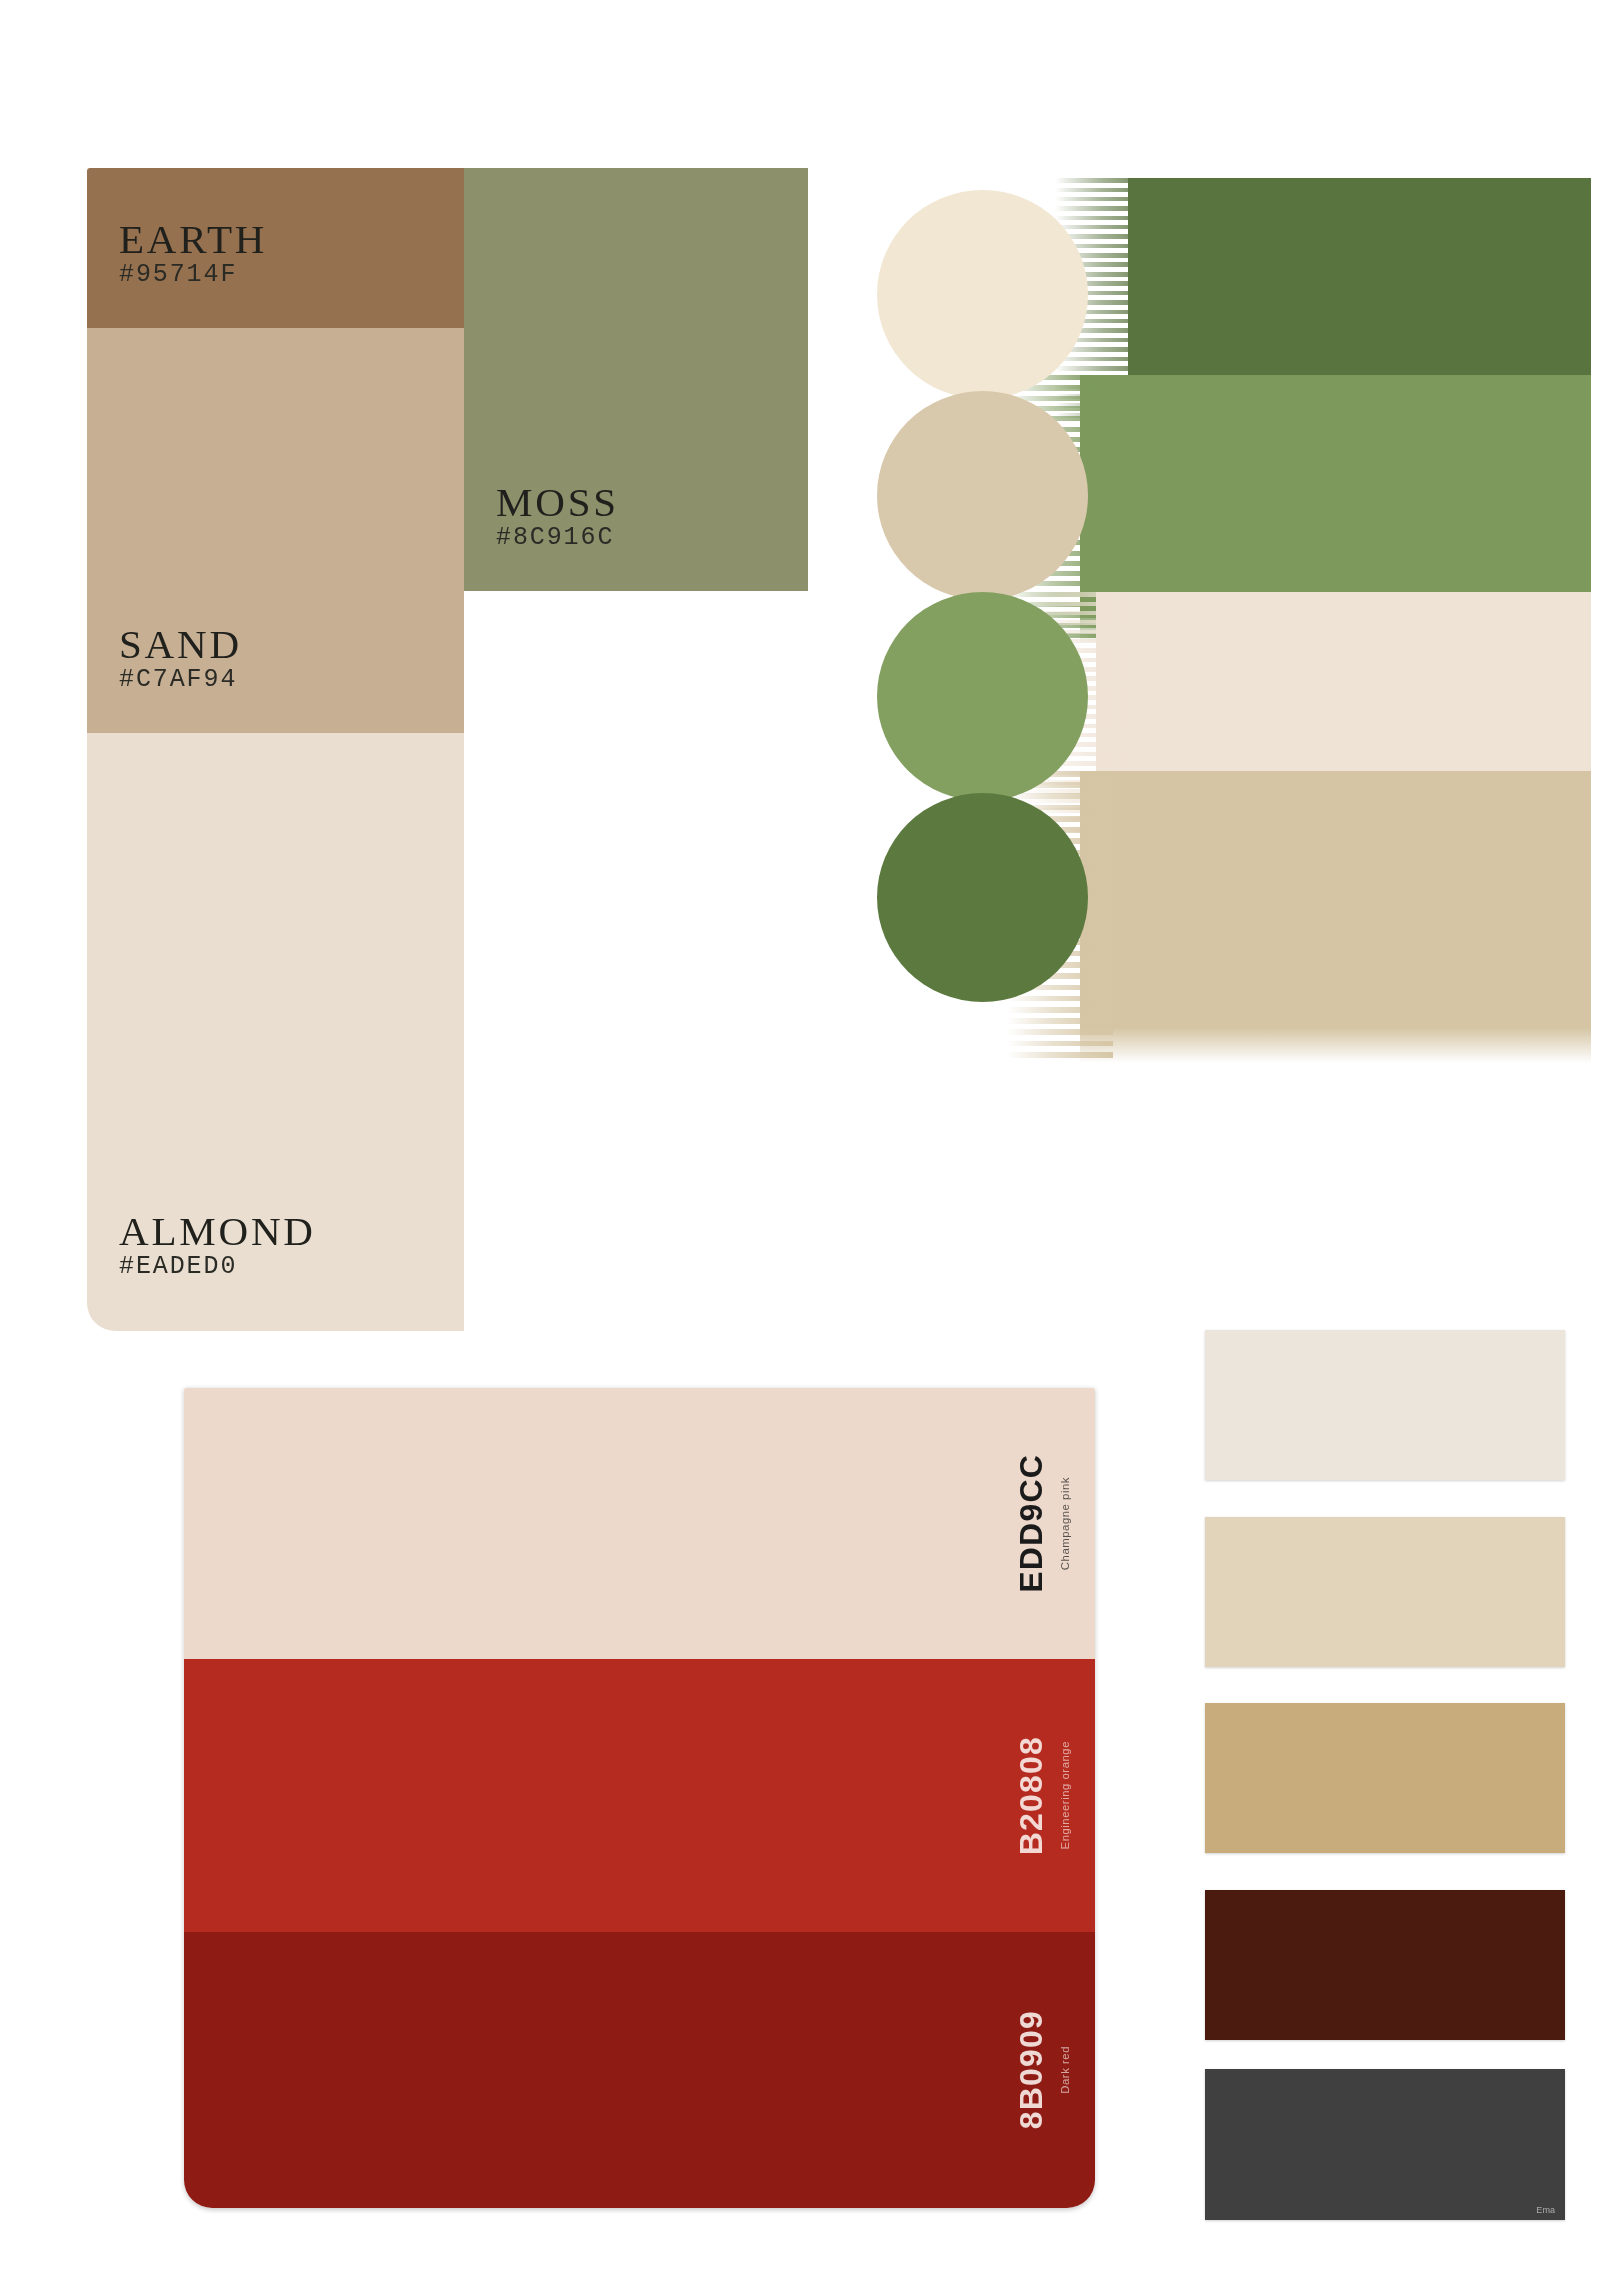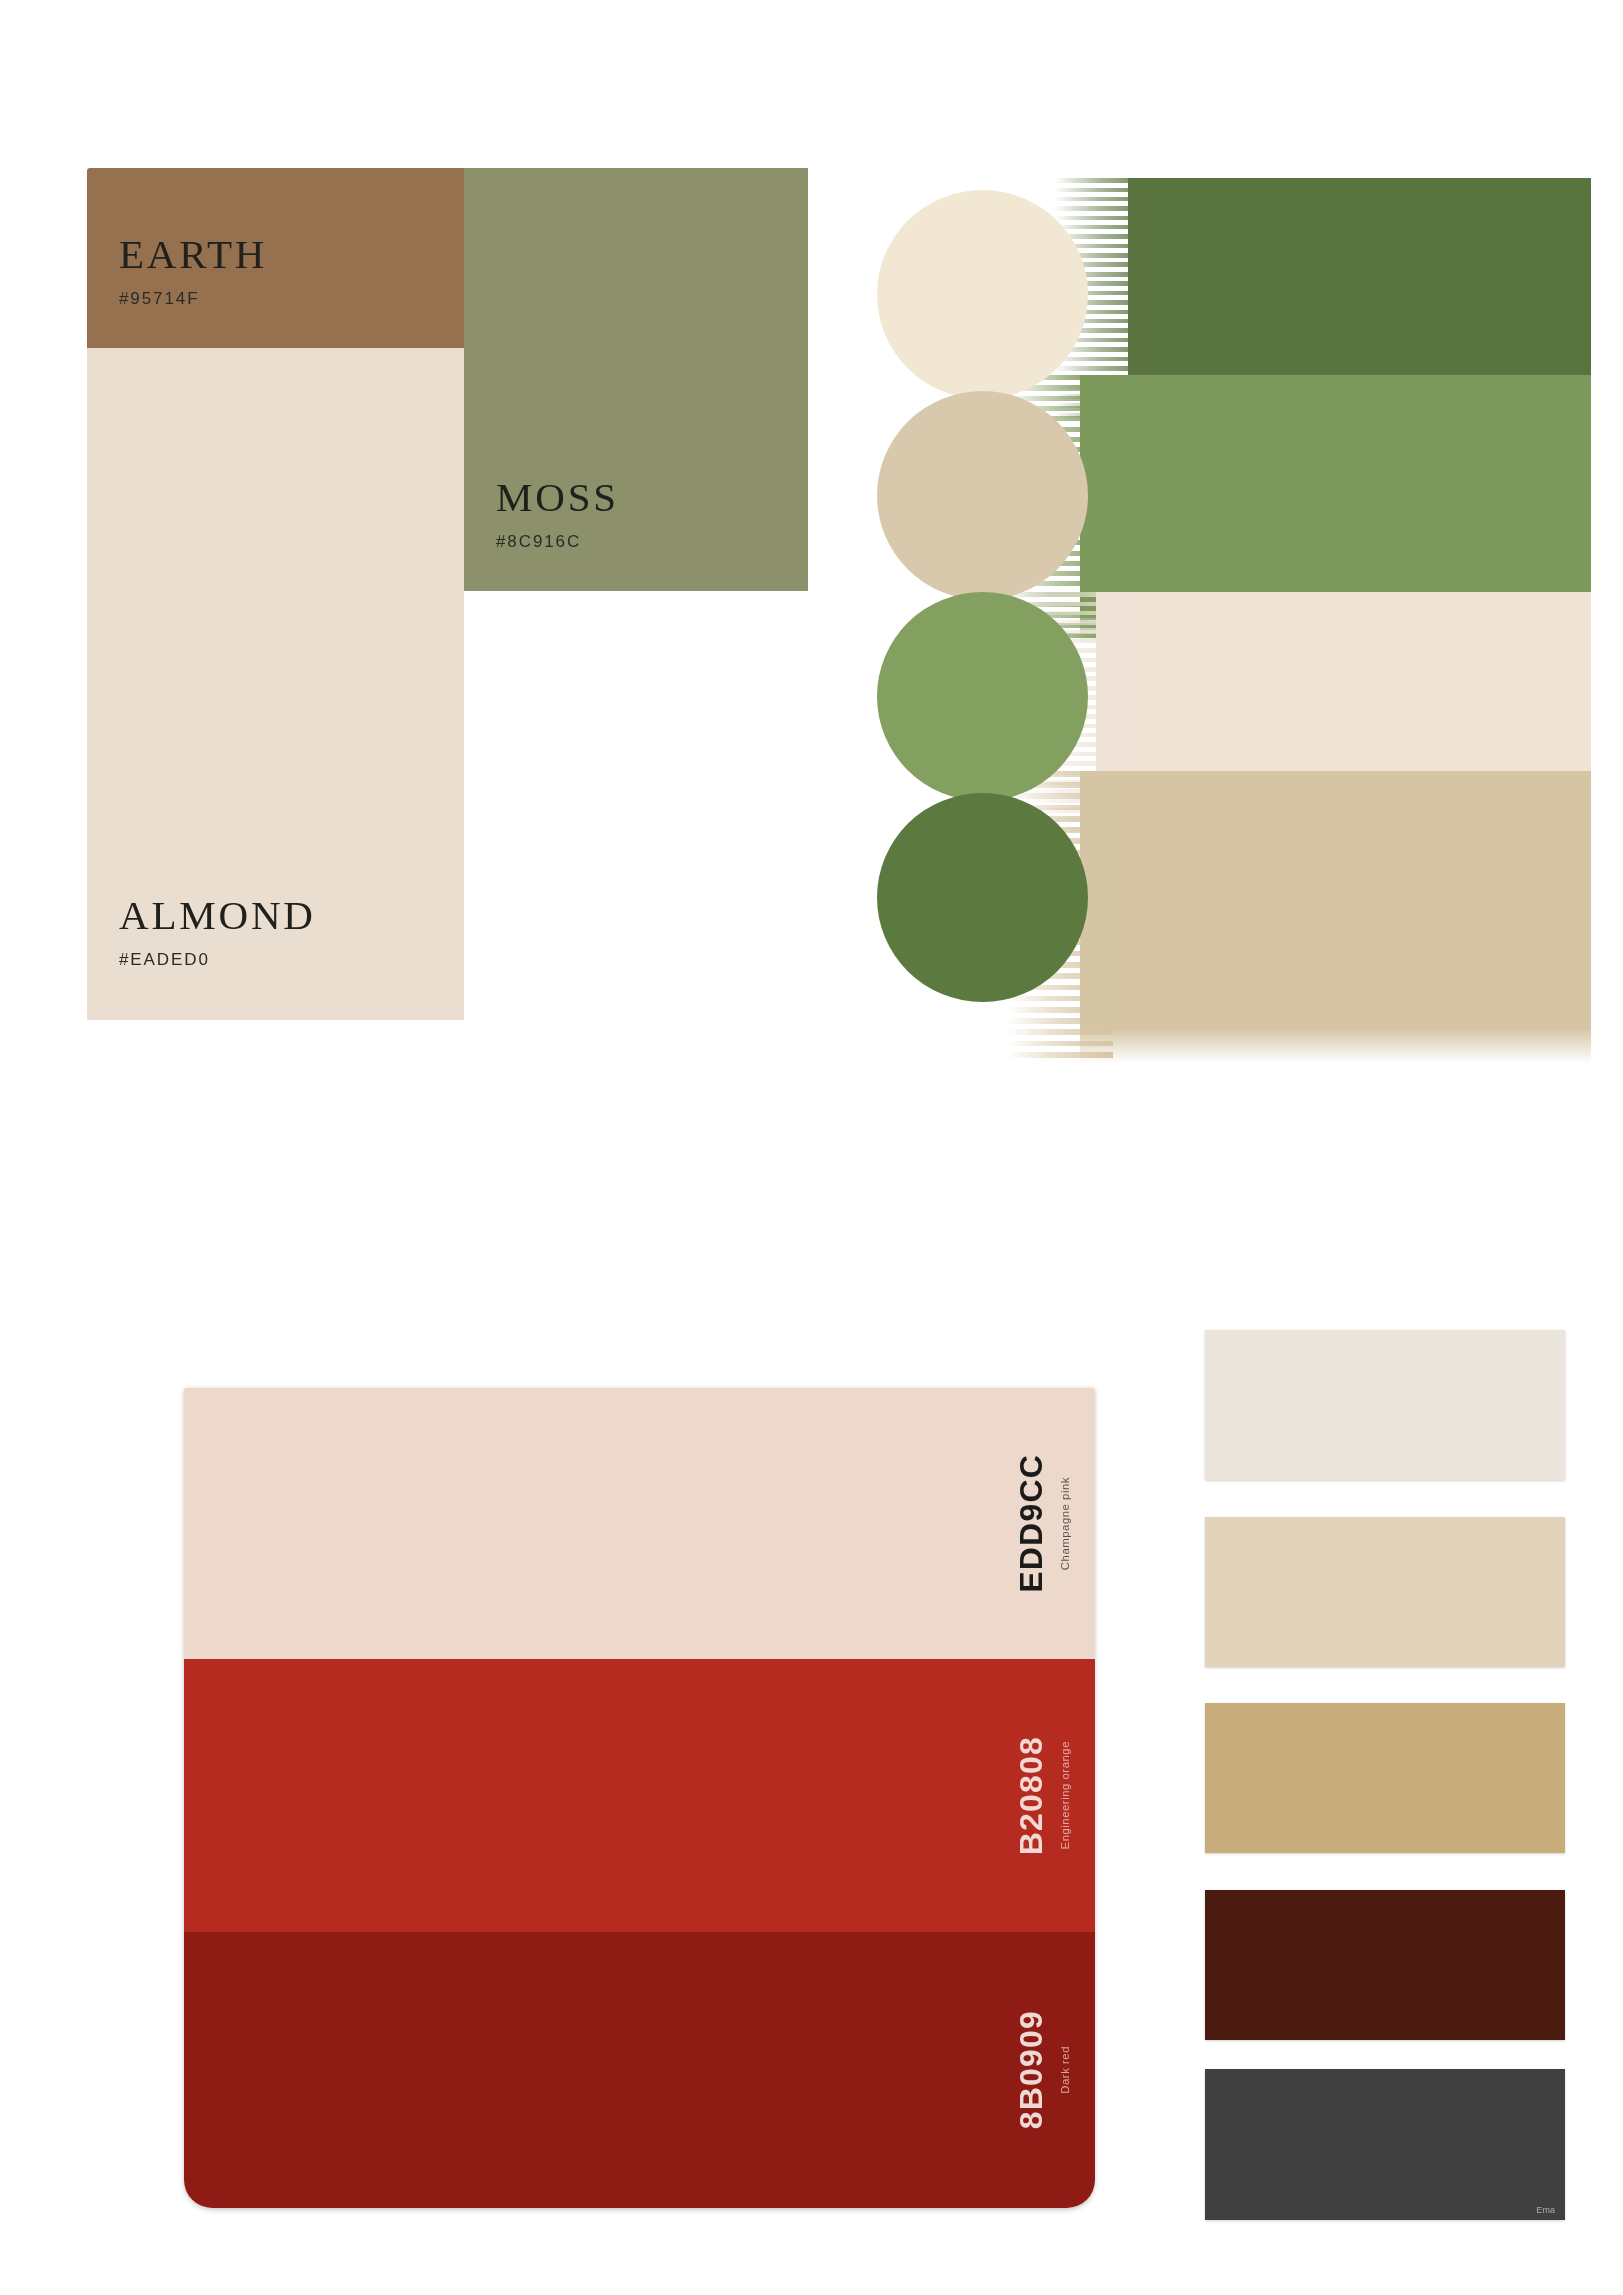--- a/index.html
+++ b/index.html
@@ -29,25 +29,24 @@
   .pal-name{
     font-family:"Liberation Serif",serif;
     font-size:41px;
     letter-spacing:2.8px;
     color:#20201c;
     line-height:1;
     white-space:nowrap;
     font-weight:400;
   }
   .pal-hex{
-    font-family:Liberation Sans, sans-serif;
-    font-size:17px;
+    font-family:Liberation Mono, monospace;
+    font-size:25px;
     letter-spacing:1.9px;
     color:#2b2b26;
-    margin-top:14px;
     white-space:nowrap;
   }
 
   
   #cell-earth{height:180px;}
   #cell-sand{height:455px;}
   #cell-almond{height:672px;}
   
   #cell-moss-spacer{height:112px;}
   #cell-moss{height:311px;}
@@ -157,20 +156,26 @@
 
     <div class="pal-col" id="pal-col-left">
 
       <div class="pal-cell" id="cell-earth" style="background: rgb(149, 113, 79);">
         <div class="pal-label-wrap" id="lbl-earth">
           <div class="pal-name">EARTH</div>
           <div class="pal-hex">#95714F</div>
         </div>
       </div>
 
+      <div class="pal-cell" id="cell-sand" style="background: rgb(199, 175, 148);">
+        <div class="pal-label-wrap" id="lbl-sand">
+          <div class="pal-name">SAND</div>
+          <div class="pal-hex">#C7AF94</div>
+        </div>
+      </div>
 
       <div class="pal-cell" id="cell-almond" style="background: rgb(234, 222, 208);">
         <div class="pal-label-wrap" id="lbl-almond">
           <div class="pal-name">ALMOND</div>
           <div class="pal-hex">#EADED0</div>
         </div>
       </div>
 
     </div>
 

